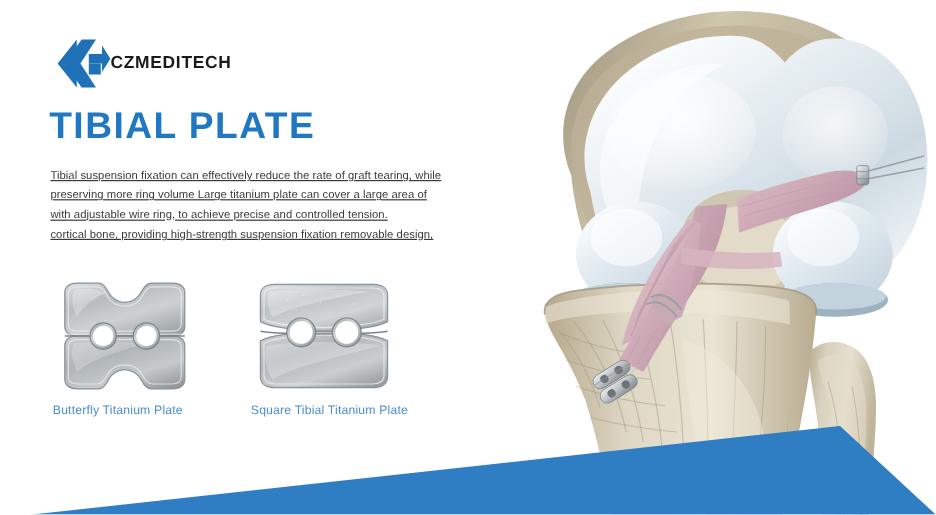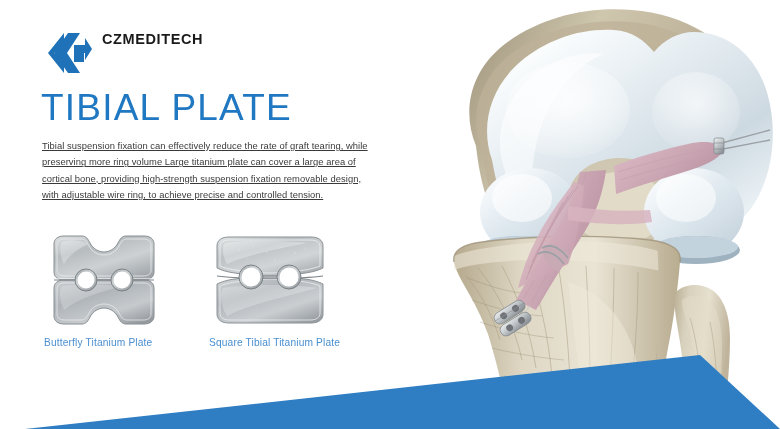--- a/index.html
+++ b/index.html
@@ -25,39 +25,38 @@
     width: 780px; height: 429px;
     pointer-events: none;
   }
 
   
   .logo-row {
     position: absolute;
     left: 48px;
     top: 31px;
     display: flex;
-    align-items: flex-start;
-    gap: 10px;
+    align-items: center;
   }
   .logo-mark { width: 44px; height: 44px; display: block; }
   .logo-word {
     font-size: 14.5px;
     letter-spacing: 0.6px;
     color: #1a1a1a;
     font-weight: 600;
     white-space: nowrap;
   }
 
   
   .headline {
     position: absolute;
     left: 41px;
     top: 87px;
-    font-size: 37px;
-    font-weight: 400;
+    font-size: 31px;
+    font-weight: 700;
     letter-spacing: 1.2px;
     color: #1f78c1;
     white-space: nowrap;
   }
 
   
   .body-copy {
     position: absolute;
     left: 42px;
     top: 138px;
@@ -326,22 +325,22 @@
       <polygon points="26,22 36,22 36,31 26,31" fill="#1f72b8"></polygon>
     </svg>
     <span class="logo-word">CZMEDITECH</span>
   </div>
 
   <div class="headline">TIBIAL PLATE</div>
 
   <div class="body-copy">
     <p>Tibial suspension fixation can effectively reduce the rate of graft tearing, while</p>
     <p>preserving more ring volume Large titanium plate can cover a large area of</p>
+    <p>with adjustable wire ring, to achieve precise and controlled tension.</p>
     <p>cortical bone, providing high-strength suspension fixation removable design,</p>
-    <p>with adjustable wire ring, to achieve precise and controlled tension.</p>
   </div>
 
   <div class="product left">
     <svg width="120" height="92" viewBox="0 0 120 92" xmlns="http://www.w3.org/2000/svg">
       <defs>
         <linearGradient id="pTop" x1="0.1" y1="0" x2="0.8" y2="1">
           <stop offset="0" stop-color="#d9dcde"></stop>
           <stop offset="0.3" stop-color="#b7bcbf"></stop>
           <stop offset="0.62" stop-color="#cdd1d3"></stop>
           <stop offset="1" stop-color="#9fa5a9"></stop>

